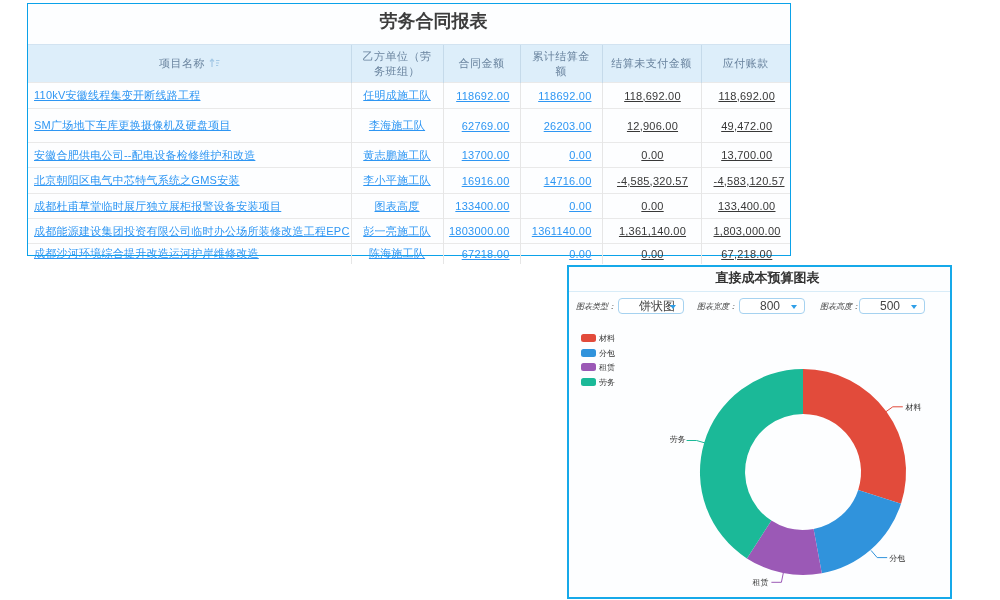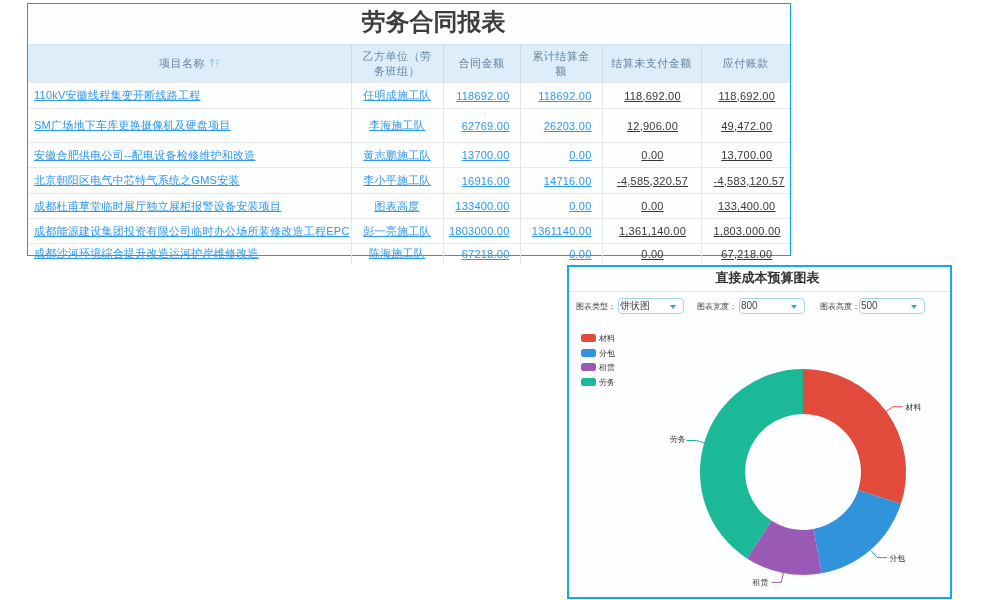--- a/index.html
+++ b/index.html
@@ -4,43 +4,43 @@
 <style>
 * { margin:0; padding:0; box-sizing:border-box; }
 html,body { width:1000px; height:600px; background:#ffffff; overflow:hidden;
   font-family:"Liberation Sans", sans-serif; }
 .abs { position:absolute; }
 
 
 .rpt { position:absolute; left:27px; top:3px; width:764px; height:253px;
   border:1px solid #0ba2e9; background:#fdfeff; }
 .rpt-title { height:40px; line-height:35px; text-align:center; padding-left:49px;
-  font-size:24px; font-weight:bold; color:#3d3d3d; }
+  font-size:18px; font-weight:bold; color:#3d3d3d; }
 table.grid { width:762px; border-collapse:collapse; table-layout:fixed; }
 table.grid th { background:#ddeefa; color:#69839e; font-weight:normal; font-size:11px; letter-spacing:0.5px;
   border-top:1px solid #d2e3f1; border-left:1px solid #c5daea; text-align:center;
   height:38px; line-height:15px; padding:0 4px; }
 table.grid th:first-child { border-left:none; }
 table.grid td { font-size:11px; letter-spacing:0.24px; border-top:1px solid #e9e9e9; border-left:1px solid #e6e6e6;
   padding:0; overflow:hidden; white-space:nowrap;text-decoration:underline; }
 table.grid td:first-child { border-left:none; }
 table.grid td.pname { color:#2e96f3; padding-left:6px; text-align:left; }
 table.grid td.cname { color:#2e96f3; text-align:center; }
 table.grid td.bnum  { color:#2e96f3; text-align:right; padding-right:10px; }
 table.grid td.gnum  { color:#383838; text-align:center; padding-right:10px;padding-left:12px; }
 
 
 .panel { position:absolute; left:567px; top:265px; width:385px; height:334px;
   border:2px solid #16a9e9; background:#fdfeff; }
 .panel-title { height:25px; line-height:23px; text-align:center; padding-left:16px; font-size:13px;
   font-weight:bold; color:#333; border-bottom:1px solid #d8ecf8;font-family:Liberation Mono, monospace; }
-.clabel { position:absolute; font-size:8px; color:#3f3f3f; line-height:9px; }
+.clabel { position:absolute; font-size:8px; color:#3f3f3f; line-height:9px;font-style:italic; }
 .sel { position:absolute; height:16px; width:66px; border:1px solid #a6d2f0;
-  border-radius:4px; background:#fff; font-size:10px; color:#444; line-height:14px;
-  padding-left:1px; }
+  border-radius:4px; background:#fff; font-size:12px; color:#444; line-height:14px;
+  padding-left:20px; }
 .sel:after { content:""; position:absolute; right:7px; top:6px; width:0; height:0;
   border-left:3.5px solid transparent; border-right:3.5px solid transparent;
   border-top:4.5px solid #2e9fe8; }
 .leg { position:absolute; width:15px; height:8px; border-radius:2.5px; }
 .legtxt { position:absolute; font-size:8px; color:#333; line-height:9px; }
 </style>
 </head>
 <body>
 
 <div class="rpt">

